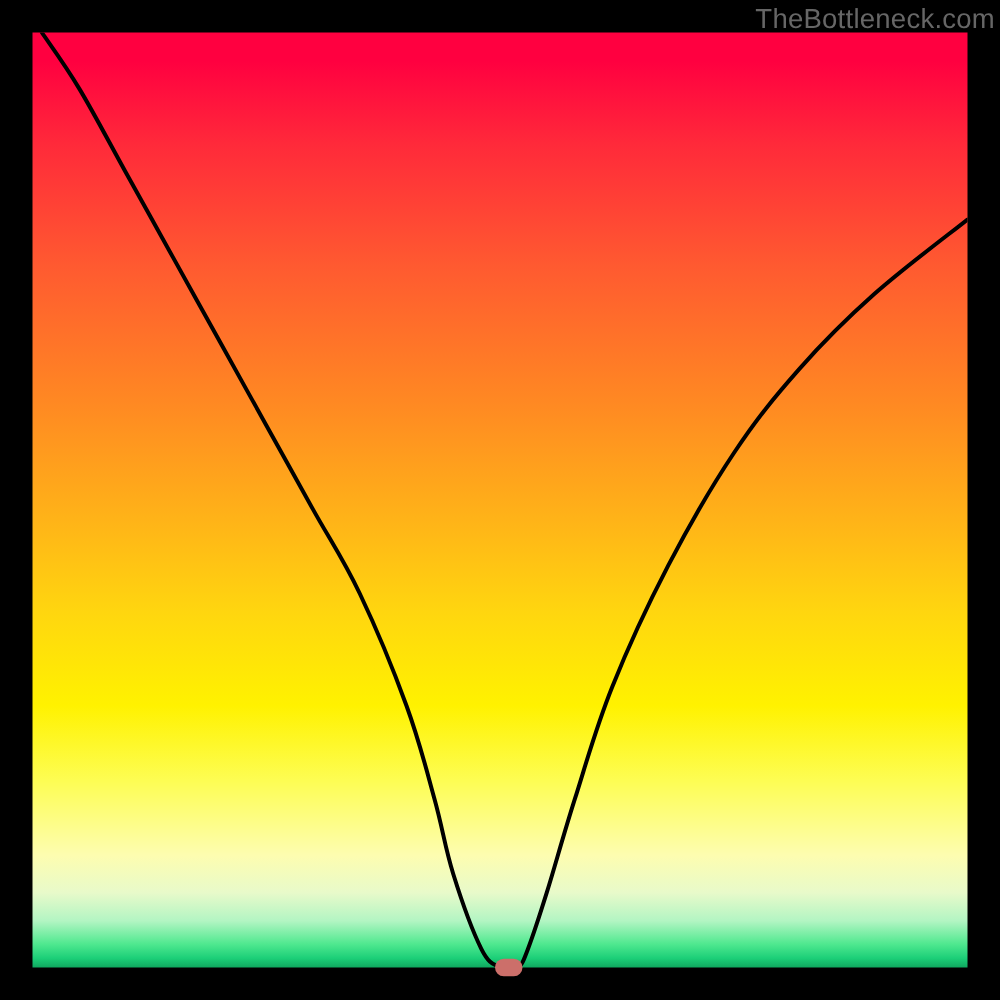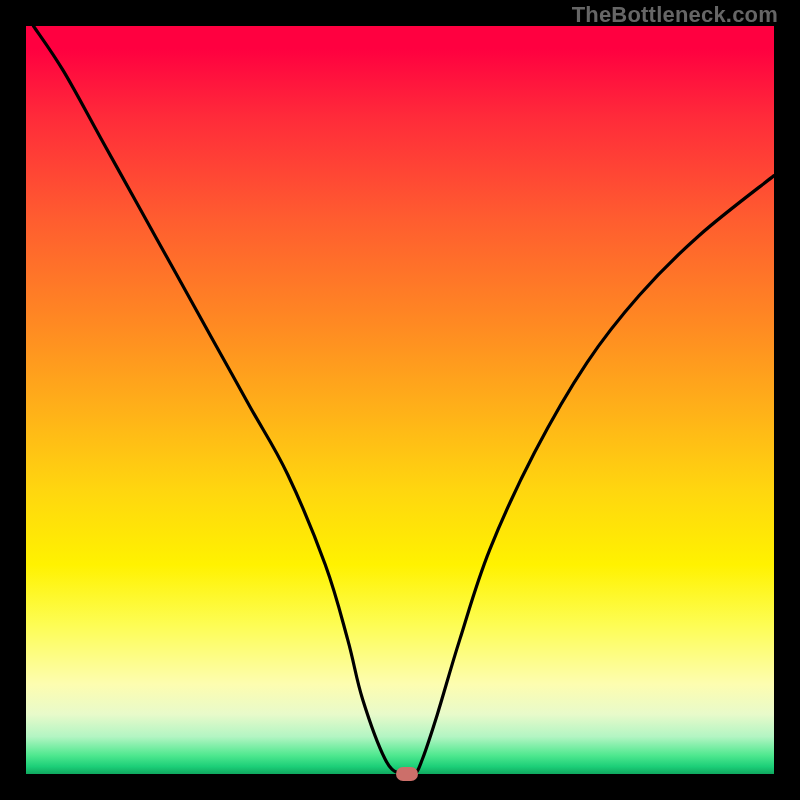--- a/index.html
+++ b/index.html
@@ -13,24 +13,24 @@
   }
   .frame {
     position: relative;
     width: 800px;
     height: 800px;
     background: #000;
   }
   .watermark {
     position: absolute;
     top: 2px;
-    right: 22px;
+    right: 4px;
     color: #666;
     font-size: 22px;
-    font-weight: 700;
+    font-weight: 400;
     letter-spacing: 0.2px;
     z-index: 10;
   }
   .plot-area {
     position: absolute;
     left: 26px;
     top: 26px;
     width: 748px;
     height: 748px;
     background: linear-gradient(to bottom,

